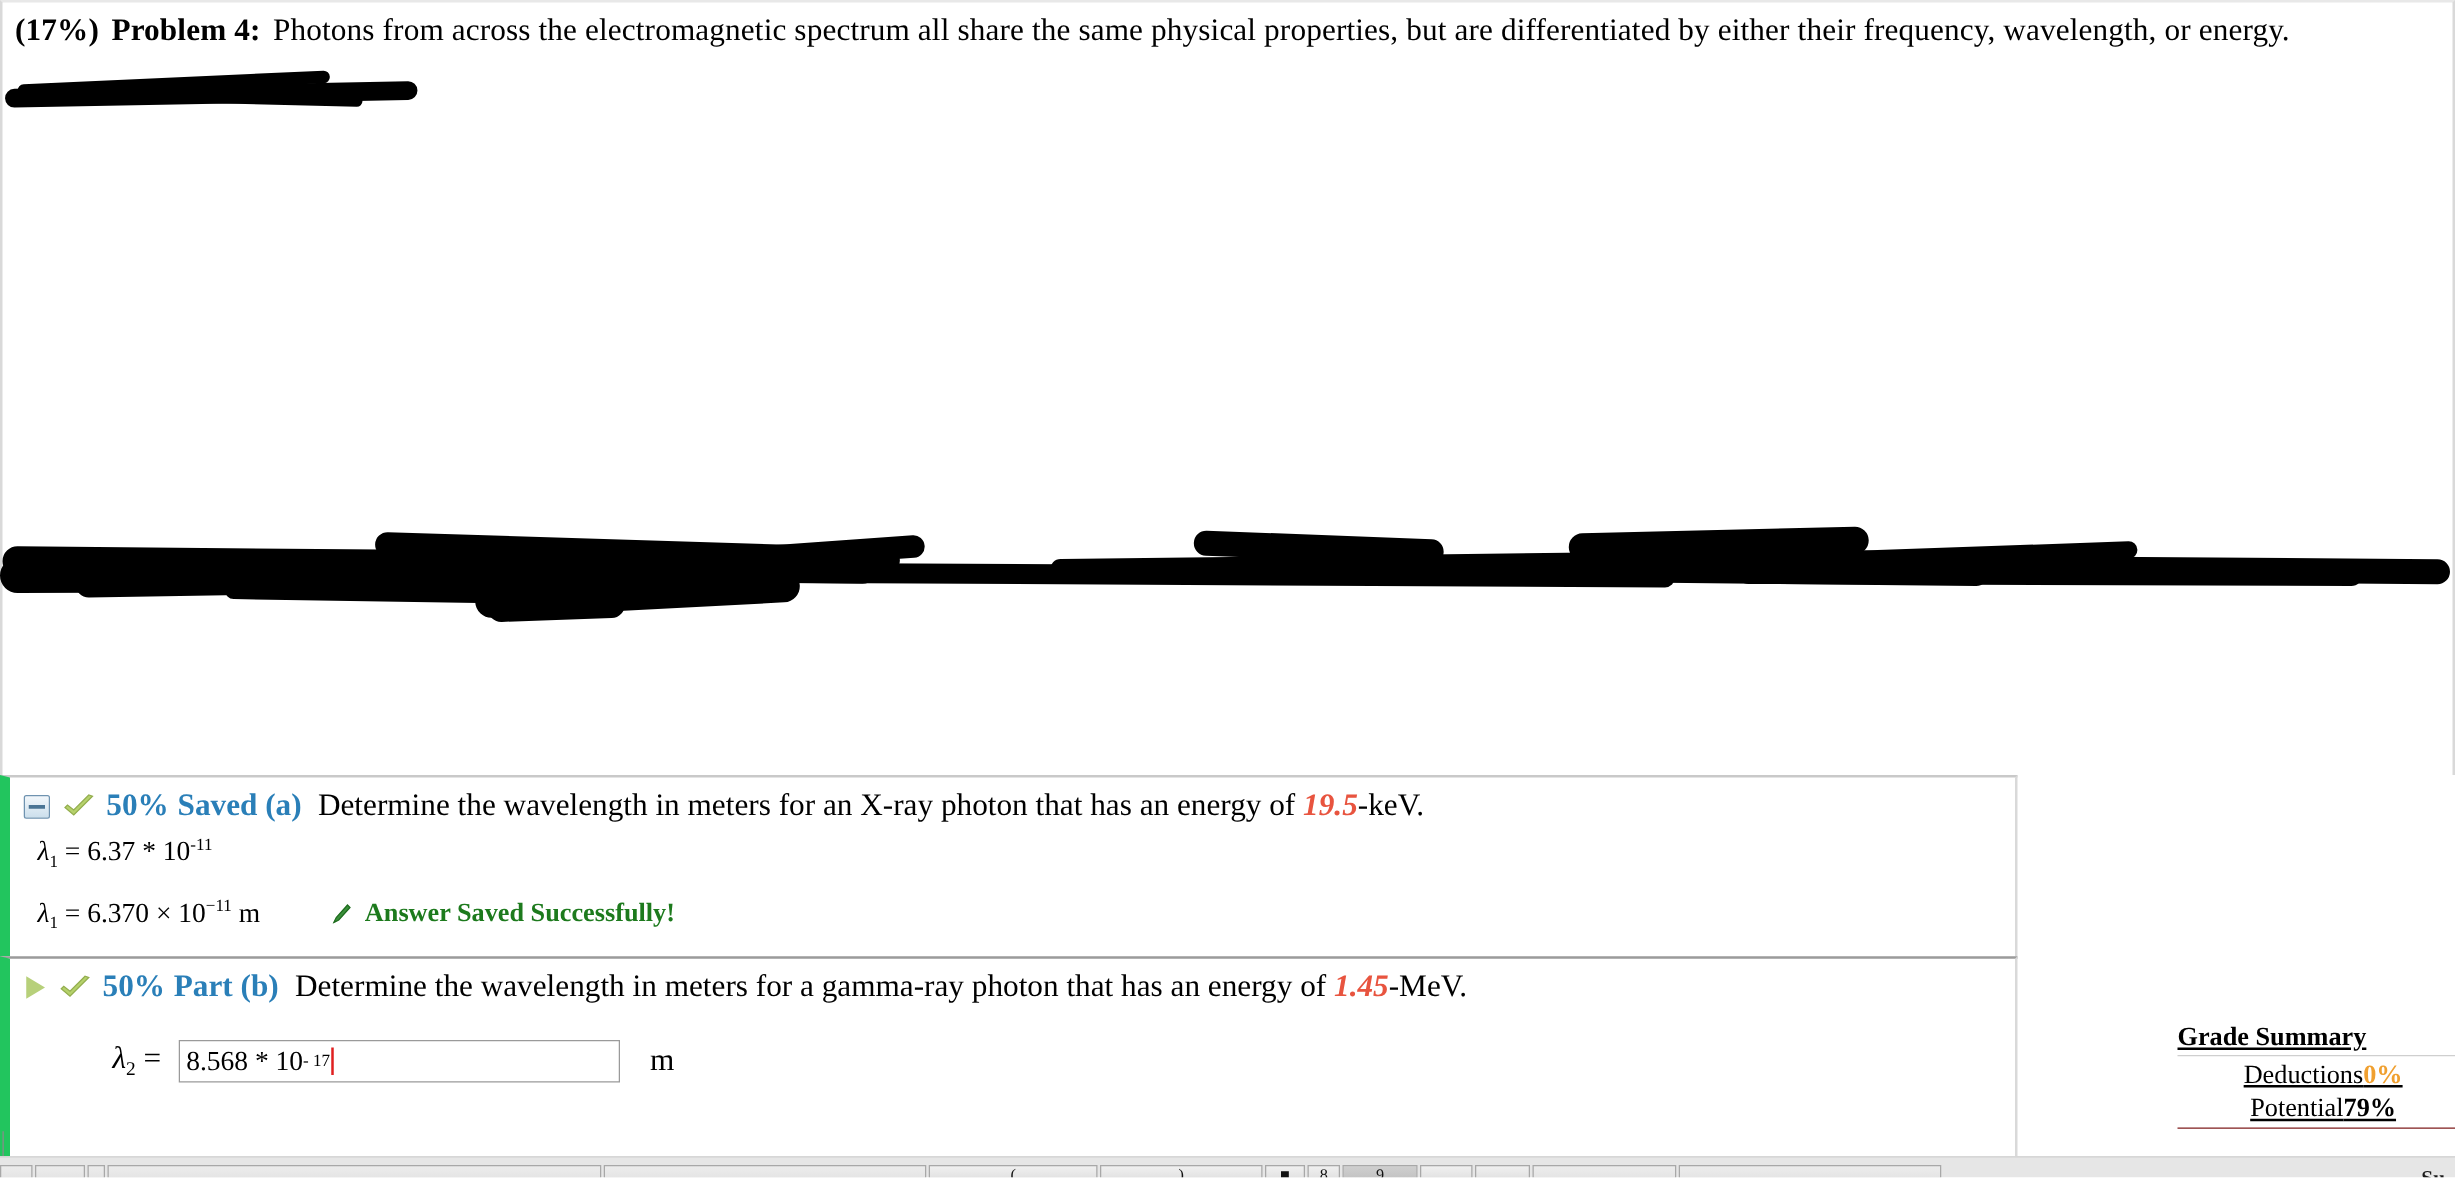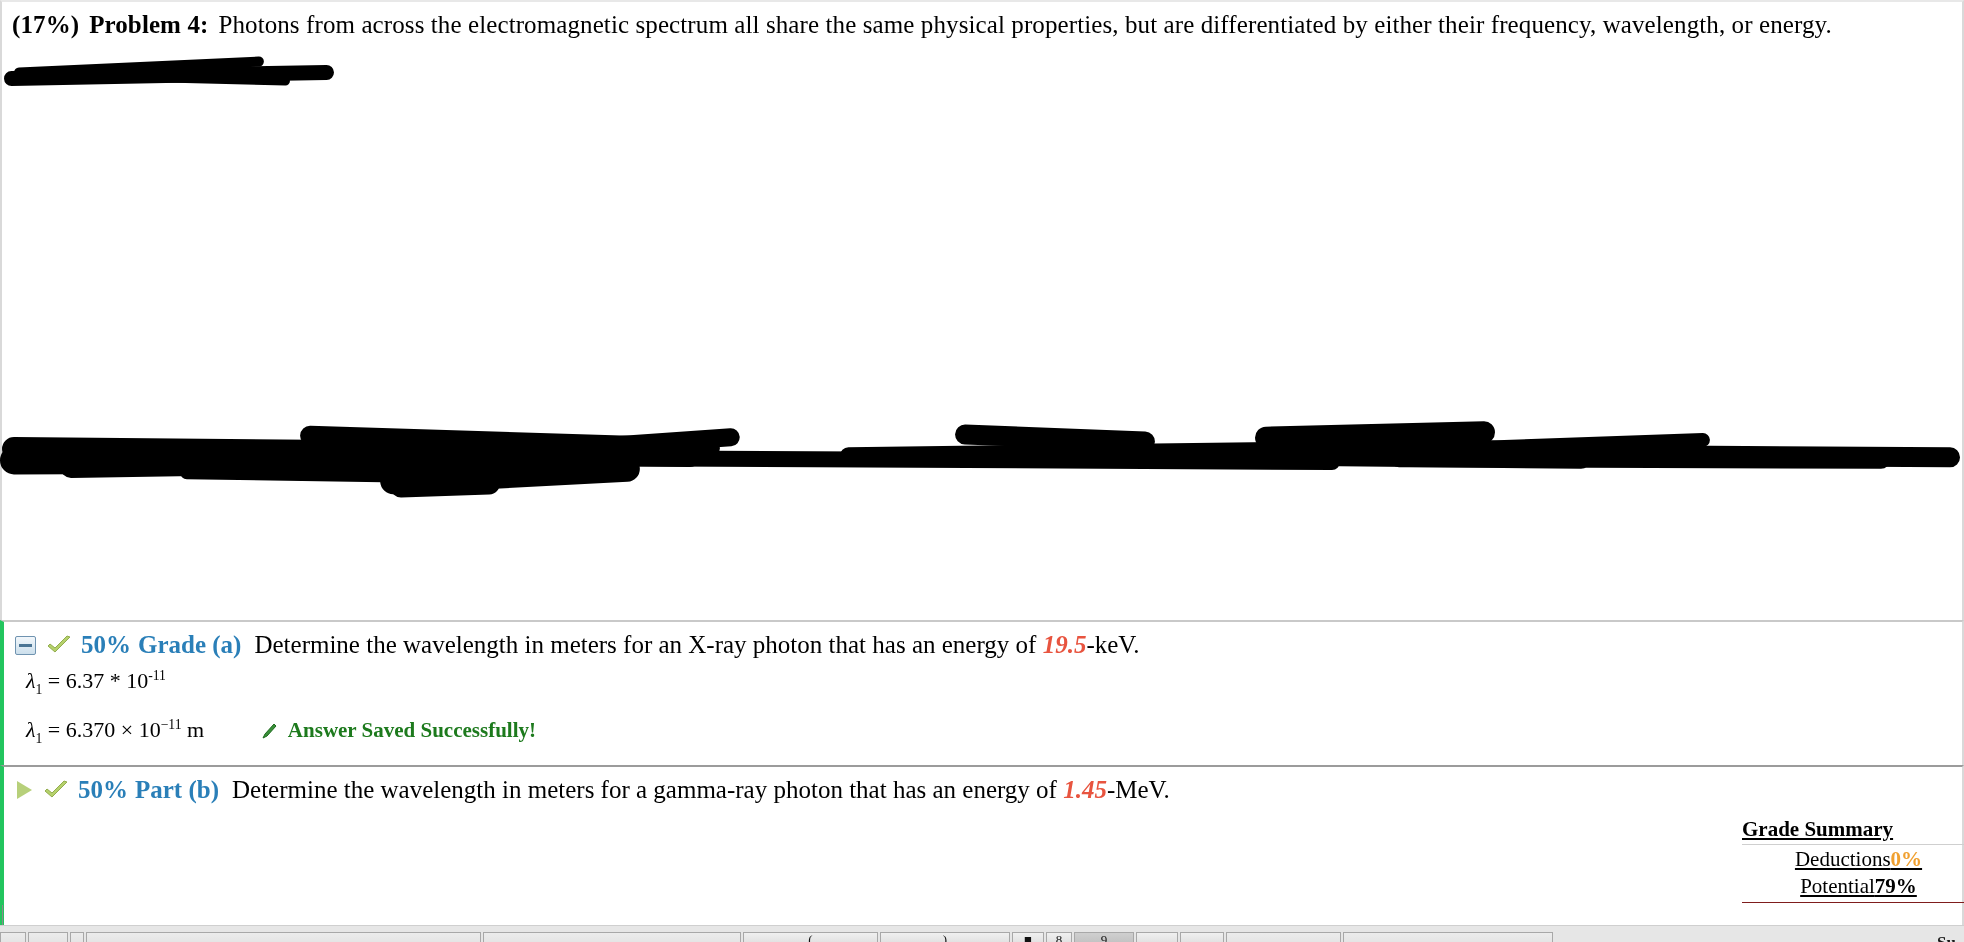--- a/index.html
+++ b/index.html
@@ -71,23 +71,23 @@
   .r14 { left: 1410px; top: 438px; width: 300px;  height: 14px; transform: rotate(-2deg); border-radius: 40px; }
   .r15 { left: 0px;    top: 446px; width: 260px;  height: 28px; transform: rotate(-0.2deg); border-radius: 40px; }
   .r16 { left: 180px;  top: 468px; width: 360px;  height: 14px; transform: rotate(0.9deg); border-radius: 40px; }
   .r17 { left: 390px;  top: 474px; width: 110px;  height: 22px; transform: rotate(-2deg); border-radius: 40px; }
   .r18 { left: 1560px; top: 446px; width: 400px;  height: 20px; transform: rotate(0.4deg); border-radius: 40px; }
 
   
   .part-block {
     position: absolute;
     left: 0;
-    width: 1964px;
-    box-sizing: border-box;
-    border-left: 4px solid #22c55e;
+    width: 1614px;
+    box-sizing: border-box;
+    border-left: 8px solid #22c55e;
     border-right: 2px solid #d9d9d9;
     border-top: 2px solid #c9c9c9;
   }
   #part-a-block { top: 620px; height: 145px; }
   #part-b-block { top: 765px; height: 160px; border-top: 2px solid #9b9b9b; }
 
   .part-header {
     display: flex;
     align-items: center;
     padding: 9px 0 0 11px;
@@ -310,21 +310,21 @@
 
   <div class="part-block" id="part-a-block">
     <div class="part-header">
       <span class="icon-toggle"></span>
       <span class="icon-check">
         <svg width="26" height="20" viewBox="0 0 26 20">
           <path d="M2 11 L9 17 L24 2 L21 1 L9 13 L4 9 Z" fill="#b5d16b" stroke="#93ad4e" stroke-width="1"></path>
         </svg>
       </span>
       <span class="part-pct">50%</span>
-      <span class="part-name">Grade (a)</span>
+      <span class="part-name">Saved (a)</span>
       <span class="part-prompt"><span>Determine the wavelength in meters for an X-ray photon that has an energy of </span><span class="hl-val">19.5</span><span>-keV.</span></span>
     </div>
 
     <div class="ans-line">
       <span class="lam">λ</span><sub>1</sub>
       <span>= 6.37 * 10</span><sup>-11</sup>
     </div>
 
     <div class="ans-line second">
       <span class="lam">λ</span><sub>1</sub>
@@ -344,20 +344,32 @@
       <span class="icon-check">
         <svg width="26" height="20" viewBox="0 0 26 20">
           <path d="M2 11 L9 17 L24 2 L21 1 L9 13 L4 9 Z" fill="#b5d16b" stroke="#93ad4e" stroke-width="1"></path>
         </svg>
       </span>
       <span class="part-pct">50%</span>
       <span class="part-name">Part (b)</span>
       <span class="part-prompt"><span>Determine the wavelength in meters for a gamma-ray photon that has an energy of </span><span class="hl-val">1.45</span><span>-MeV.</span></span>
     </div>
 
+    <div class="answer-row">
+      <span class="answer-label"><span class="lam">λ</span><sub>2</sub>
+        <span>=</span></span>
+
+      <div class="answer-input" title="">
+        <span>8.568 * 10</span>
+          <sup>- 17</sup>
+          <span class="caret"></span>
+      </div>
+
+      <span class="unit">m</span>
+    </div>
   </div>
 
   <div class="grade-summary">
     <div class="gs-title">Grade Summary</div>
     <div class="gs-row">
       <span>Deductions</span>
       <span class="gs-val-orange">0%</span>
     </div>
     <div class="gs-row last">
       <span>Potential</span>

